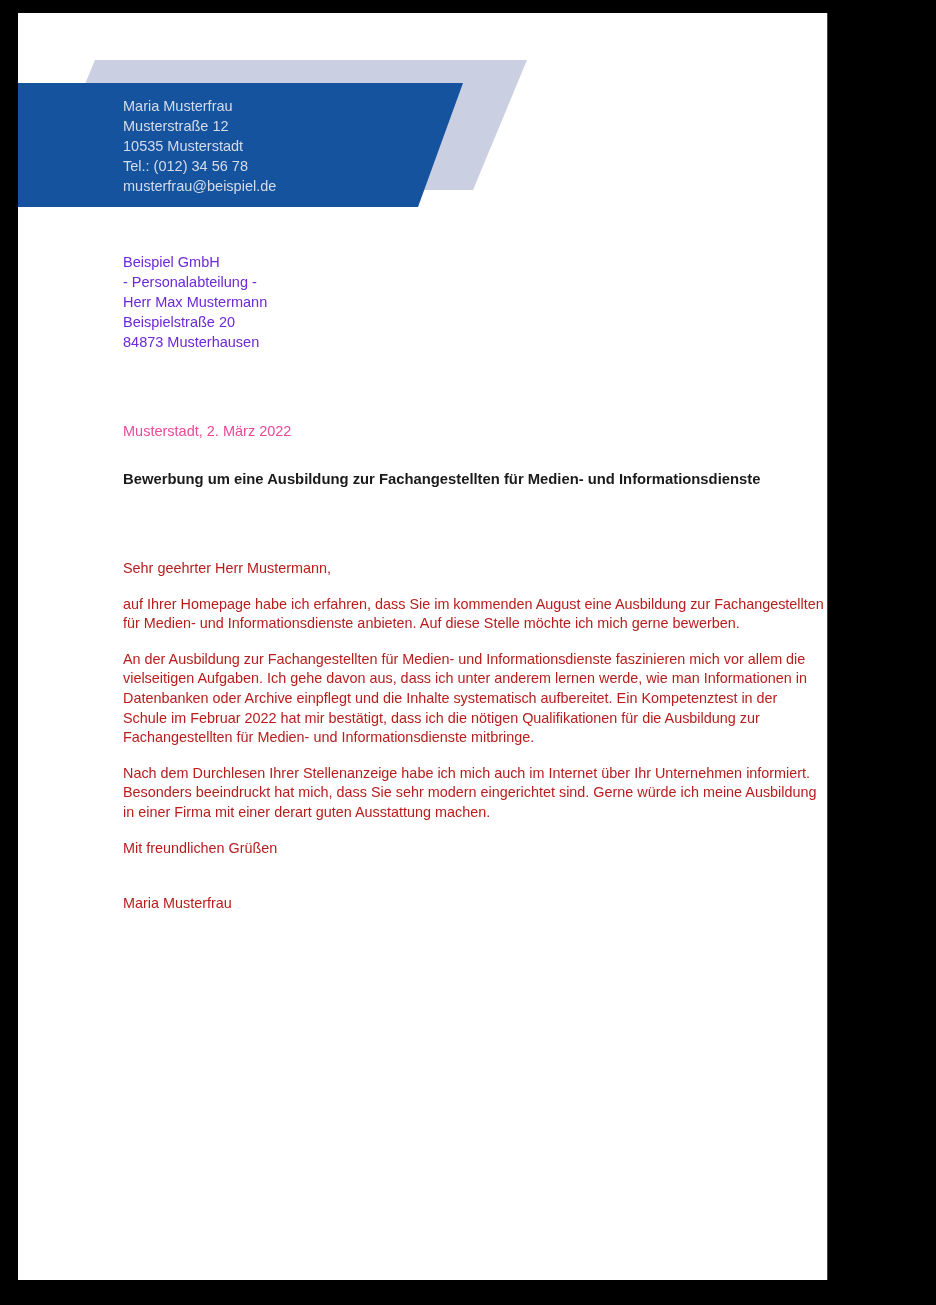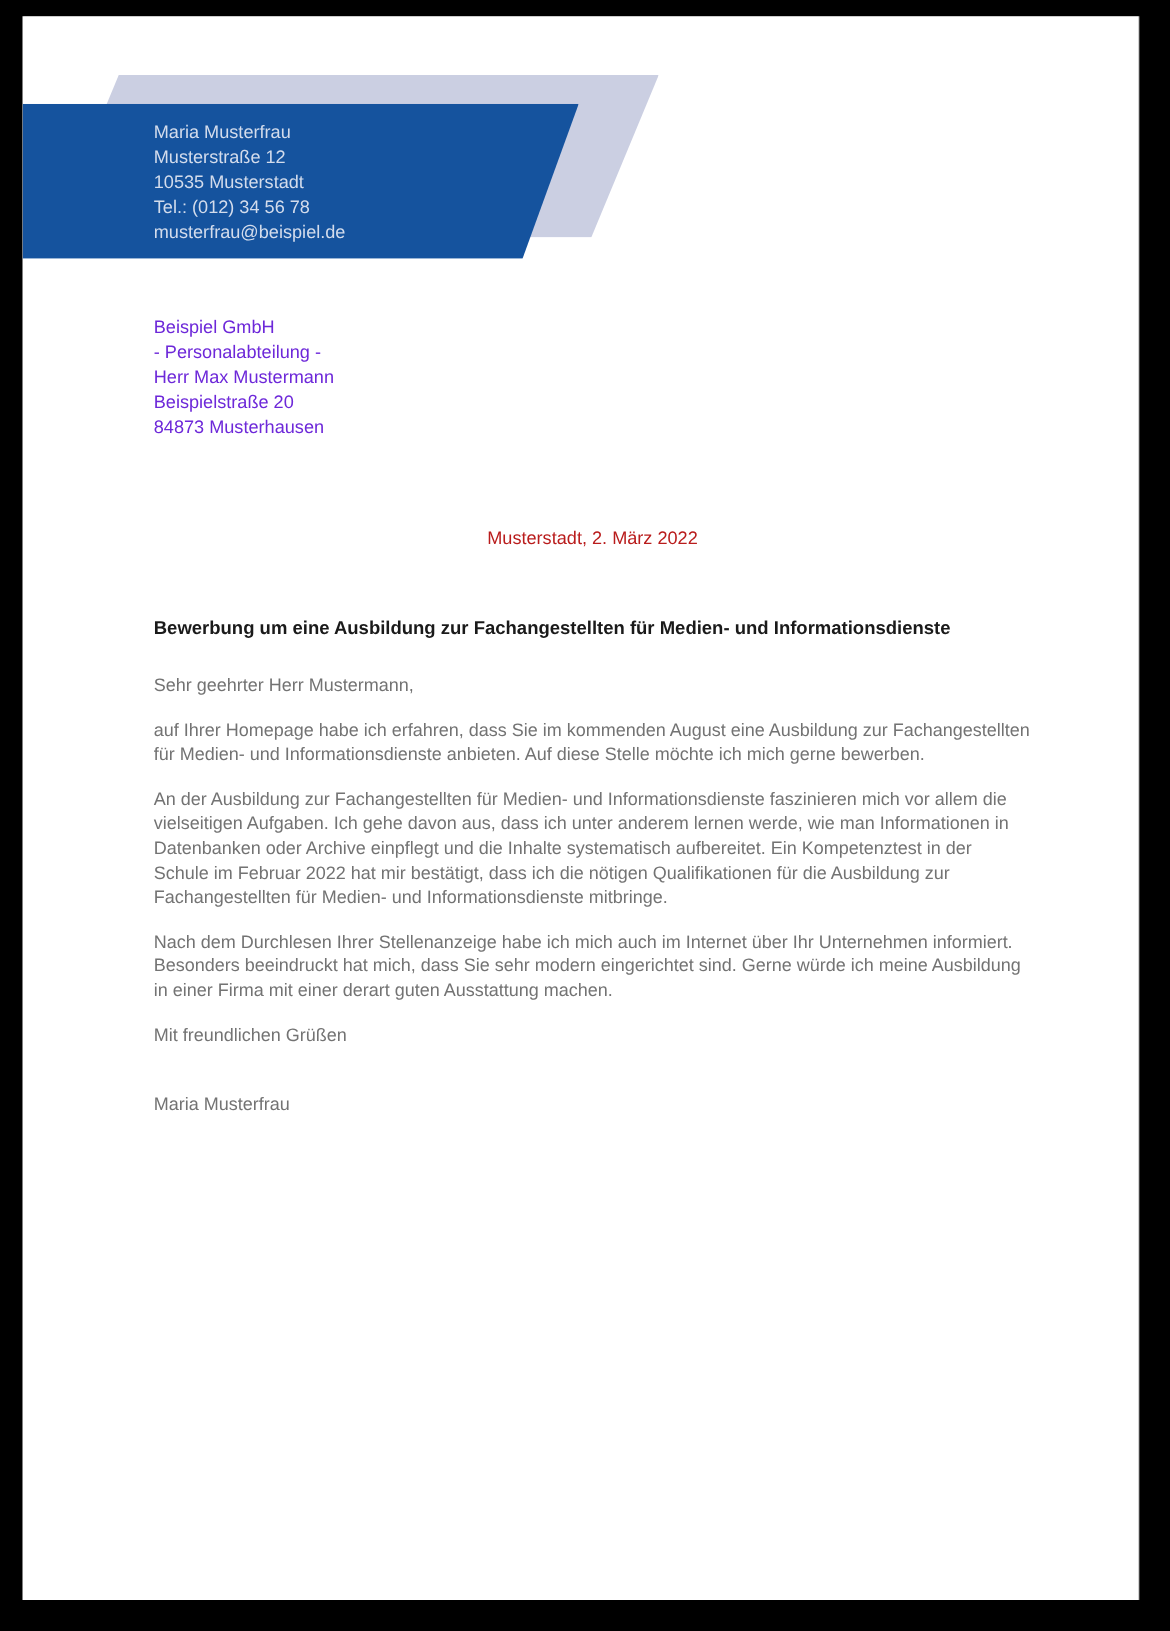--- a/index.html
+++ b/index.html
@@ -12,21 +12,21 @@
     position: relative;
     width: 936px;
     height: 1305px;
     background: #000000;
     overflow: hidden;
   }
   .paper {
     position: absolute;
     left: 18px;
     top: 13px;
-    width: 893px;
+    width: 809px;
     height: 1267px;
     background: #ffffff;
     box-shadow: 1px 0 0 rgba(120,120,120,0.55);
     overflow: hidden;
   }
 
   
   .banner {
     position: absolute;
     left: 0;
@@ -70,43 +70,43 @@
     top: 239px;
     color: #6d28d9;
     font-size: 14.5px;
     line-height: 20px;
   }
   .date-line {
     position: absolute;
     left: 105px;
     top: 408px;
     width: 702px;
-    text-align: center;
-    color: #b91c1c;
+    text-align: left;
+    color: #ec4899;
     font-size: 14.5px;
     line-height: 20px;
   }
   .subject-line {
     position: absolute;
     left: 105px;
-    top: 480px;
+    top: 456px;
     width: 720px;
     color: #1a1a1a;
     font-size: 14.8px;
     font-weight: 700;
     line-height: 20px;
   }
 
   
   .letter-body {
     position: absolute;
     left: 105px;
-    top: 527px;
+    top: 546px;
     width: 702px;
-    color: #737373;
+    color: #b91c1c;
     font-size: 14.4px;
     line-height: 19.6px;
   }
   .letter-body p {
     margin: 0 0 16px 0;
   }
   .letter-body p.signature {
     margin-top: 36px;
     margin-bottom: 0;
   }

